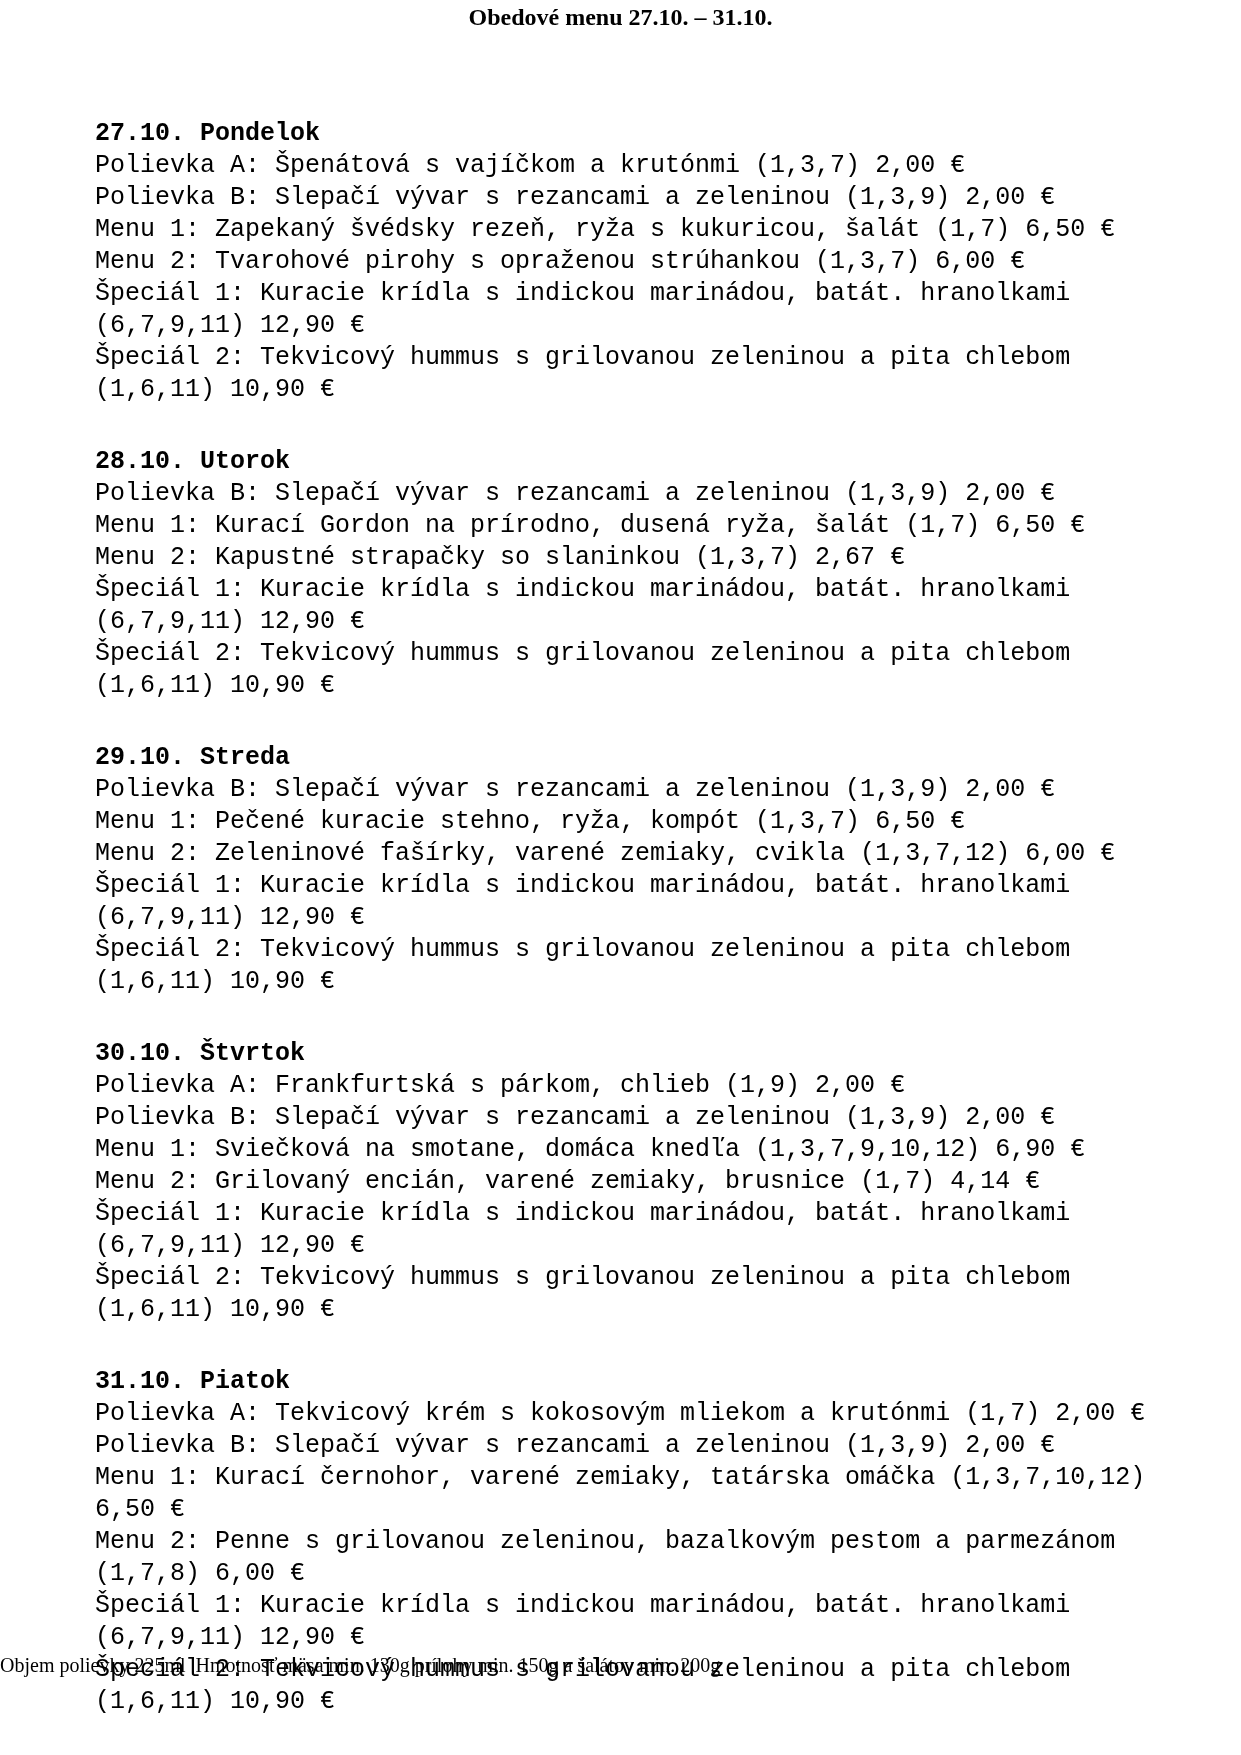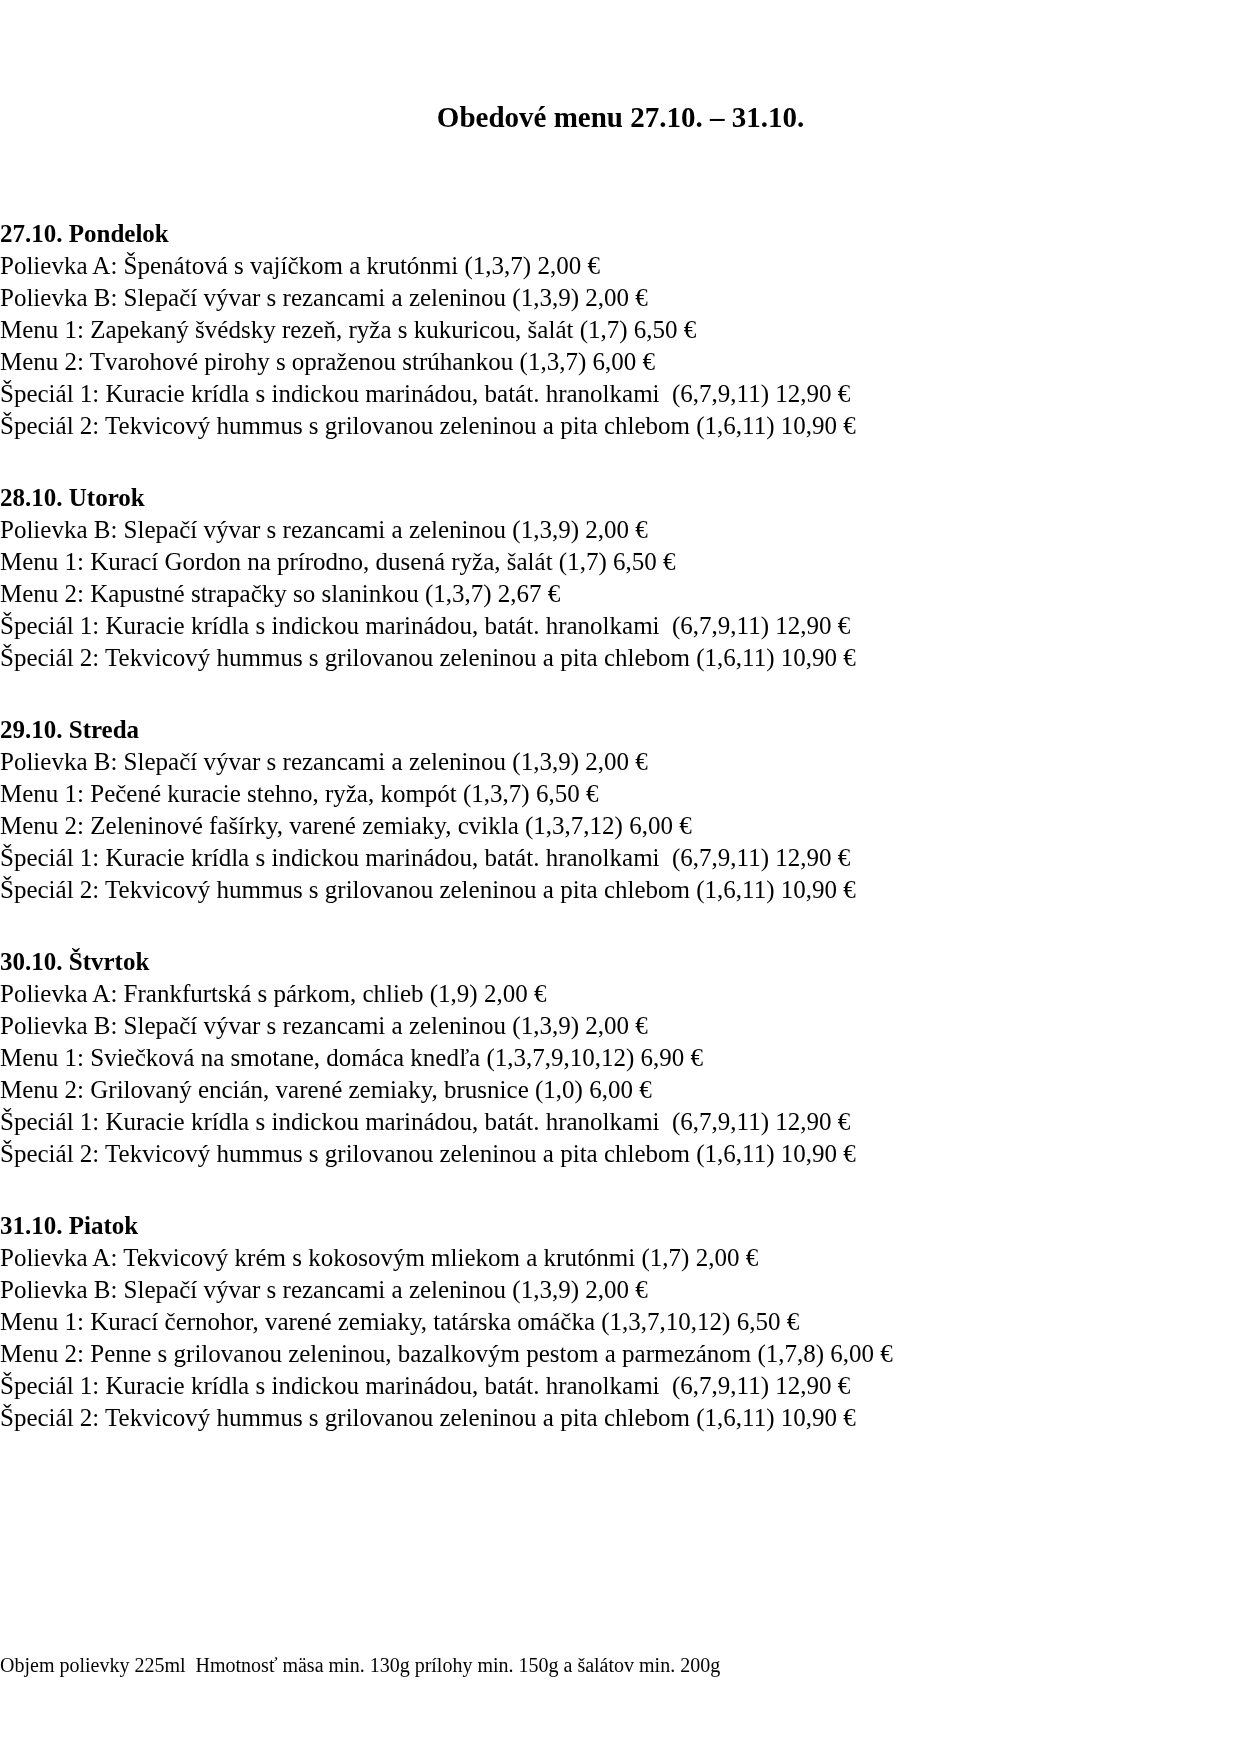--- a/index.html
+++ b/index.html
@@ -15,32 +15,33 @@
     font-family: "Liberation Serif", "DejaVu Serif", serif;
   }
   .page {
     position: relative;
     width: 1241px;
     height: 1755px;
     overflow: hidden;
   }
   .doc-title {
     margin: 0;
-    padding-top: 100px;
     text-align: center;
-    font-size: 29px;
+    font-size: 24px;
     line-height: 34px;
     font-weight: bold;
     white-space: pre-wrap;
   }
   .menu {
     margin-top: 84px;
+    padding-left: 95px;
     padding-right: 60px;
     font-size: 25px;
     line-height: 32px;
+    font-family: Liberation Mono, monospace;
   }
   .day-section {
     margin: 0 0 40px 0;
   }
   .day-heading {
     margin: 0;
     font-size: 25px;
     line-height: 32px;
     font-weight: bold;
     white-space: pre-wrap;
@@ -95,21 +96,21 @@
       <p class="menu-line">Menu 2: Zeleninové fašírky, varené zemiaky, cvikla (1,3,7,12) 6,00 €</p>
       <p class="menu-line">Špeciál 1: Kuracie krídla s indickou marinádou, batát. hranolkami  (6,7,9,11) 12,90 €</p>
       <p class="menu-line">Špeciál 2: Tekvicový hummus s grilovanou zeleninou a pita chlebom (1,6,11) 10,90 €</p>
     </section>
 
     <section class="day-section">
       <p class="day-heading">30.10. Štvrtok</p>
       <p class="menu-line">Polievka A: Frankfurtská s párkom, chlieb (1,9) 2,00 €</p>
       <p class="menu-line">Polievka B: Slepačí vývar s rezancami a zeleninou (1,3,9) 2,00 €</p>
       <p class="menu-line">Menu 1: Sviečková na smotane, domáca knedľa (1,3,7,9,10,12) 6,90 €</p>
-      <p class="menu-line">Menu 2: Grilovaný encián, varené zemiaky, brusnice (1,0) 6,00 €</p>
+      <p class="menu-line">Menu 2: Grilovaný encián, varené zemiaky, brusnice (1,7) 4,14 €</p>
       <p class="menu-line">Špeciál 1: Kuracie krídla s indickou marinádou, batát. hranolkami  (6,7,9,11) 12,90 €</p>
       <p class="menu-line">Špeciál 2: Tekvicový hummus s grilovanou zeleninou a pita chlebom (1,6,11) 10,90 €</p>
     </section>
 
     <section class="day-section">
       <p class="day-heading">31.10. Piatok</p>
       <p class="menu-line">Polievka A: Tekvicový krém s kokosovým mliekom a krutónmi (1,7) 2,00 €</p>
       <p class="menu-line">Polievka B: Slepačí vývar s rezancami a zeleninou (1,3,9) 2,00 €</p>
       <p class="menu-line">Menu 1: Kurací černohor, varené zemiaky, tatárska omáčka (1,3,7,10,12) 6,50 €</p>
       <p class="menu-line">Menu 2: Penne s grilovanou zeleninou, bazalkovým pestom a parmezánom (1,7,8) 6,00 €</p>

